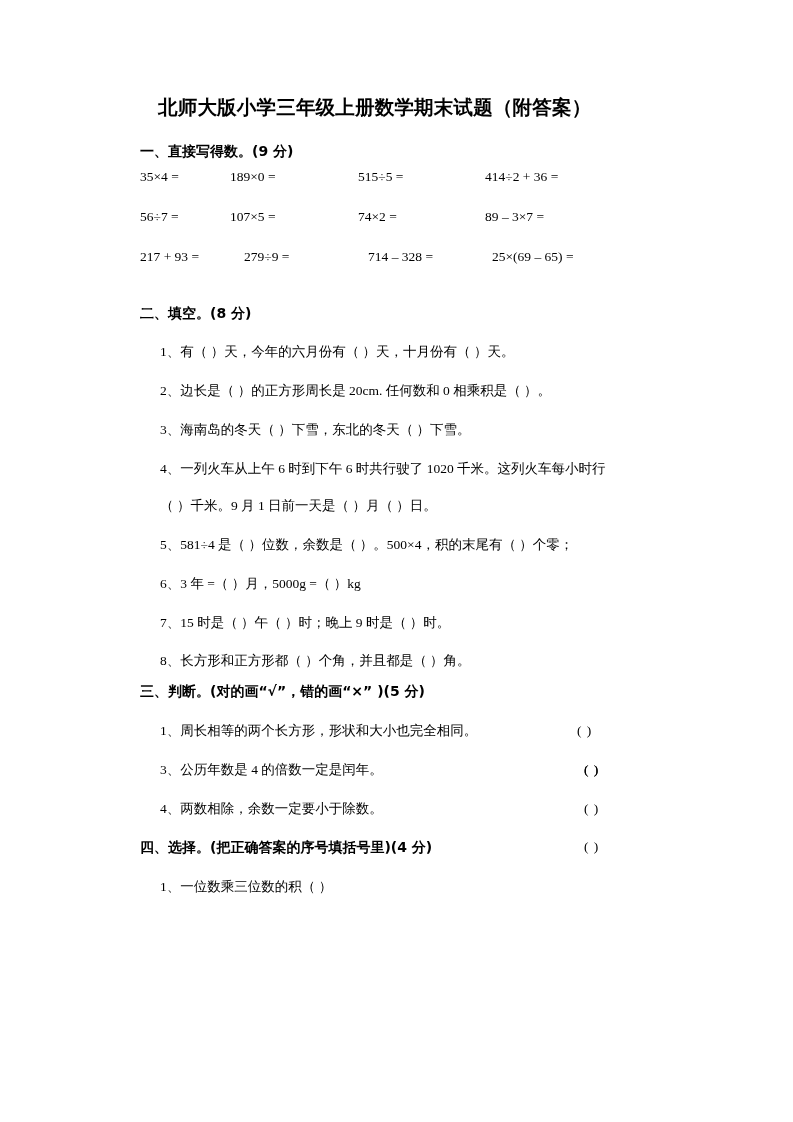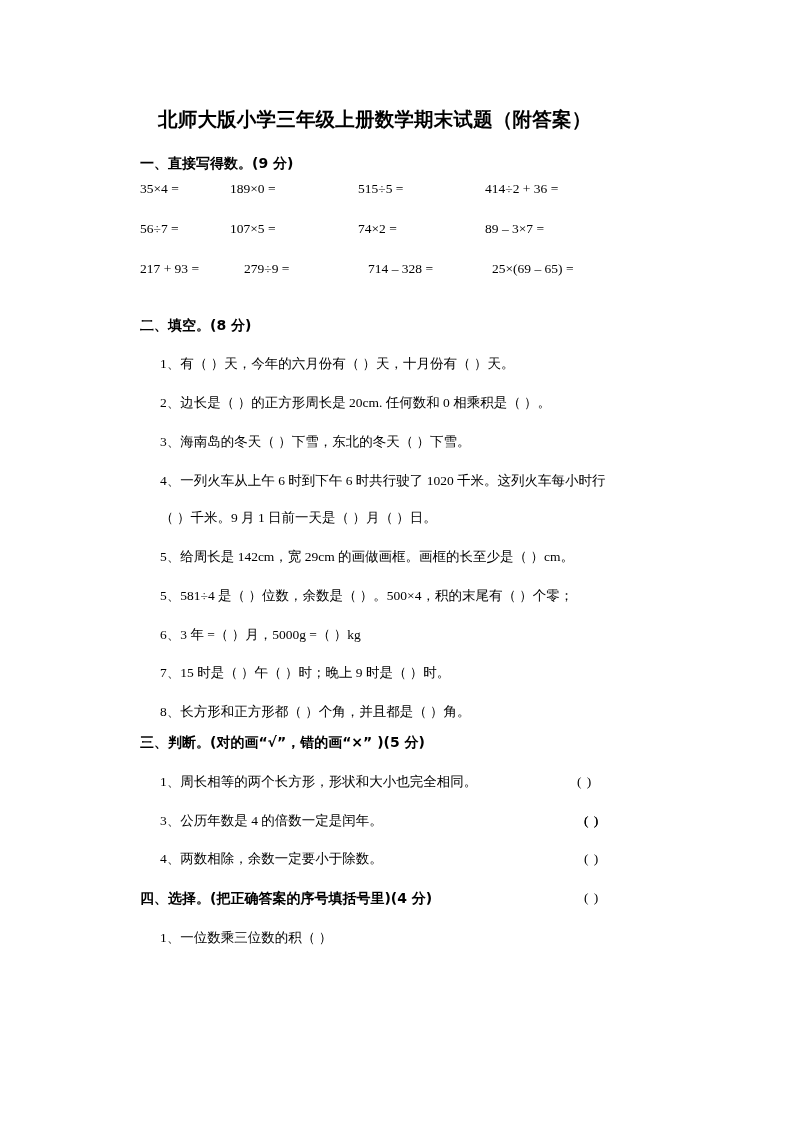--- a/index.html
+++ b/index.html
@@ -12,21 +12,21 @@
     height: 1122px;
     font-family: "Liberation Serif", "DejaVu Serif", serif;
     color: #000000;
     overflow: hidden;
   }
   .page {
     position: relative;
     width: 793px;
     height: 1120px;
     box-sizing: border-box;
-    padding: 12px 100px 0 140px;
+    padding: 0 100px 0 140px;
   }
 
   
   .doc-title {
     margin: 0;
     padding-top: 96px;
     font-family: "DejaVu Sans", "Liberation Sans", sans-serif;
     font-weight: bold;
     font-size: 19.5px;
     letter-spacing: 0.2px;
@@ -143,21 +143,20 @@
     </div>
   </div>
 
   <div class="section-head sec2-head">二、填空。(8 分)</div>
 
   <div class="q">1、有（  ）天，今年的六月份有（    ）天，十月份有（   ）天。</div>
   <div class="q">2、边长是（    ）的正方形周长是 20cm. 任何数和 0 相乘积是（    ）。</div>
   <div class="q">3、海南岛的冬天（  ）下雪，东北的冬天（  ）下雪。</div>
   <div class="q">4、一列火车从上午 6 时到下午 6 时共行驶了 1020 千米。这列火车每小时行</div>
   <div class="q cont">（      ）千米。9 月 1 日前一天是（  ）月（  ）日。</div>
-  <div class="q">5、给周长是 142cm，宽 29cm 的画做画框。画框的长至少是（   ）cm。</div>
   <div class="q">5、581÷4 是（  ）位数，余数是（  ）。500×4，积的末尾有（ ）个零；</div>
   <div class="q">6、3 年 =（  ）月，5000g =（  ）kg</div>
   <div class="q">7、15 时是（    ）午（  ）时；晚上 9 时是（  ）时。</div>
   <div class="q">8、长方形和正方形都（   ）个角，并且都是（   ）角。</div>
 
   <div class="section-head sec3-head">三、判断。(对的画“√”，错的画“×” )(5 分)</div>
 
   <div class="q tf b1">
     <span class="tf-text">1、周长相等的两个长方形，形状和大小也完全相同。</span>
     <span class="tf-box">(    )</span>

